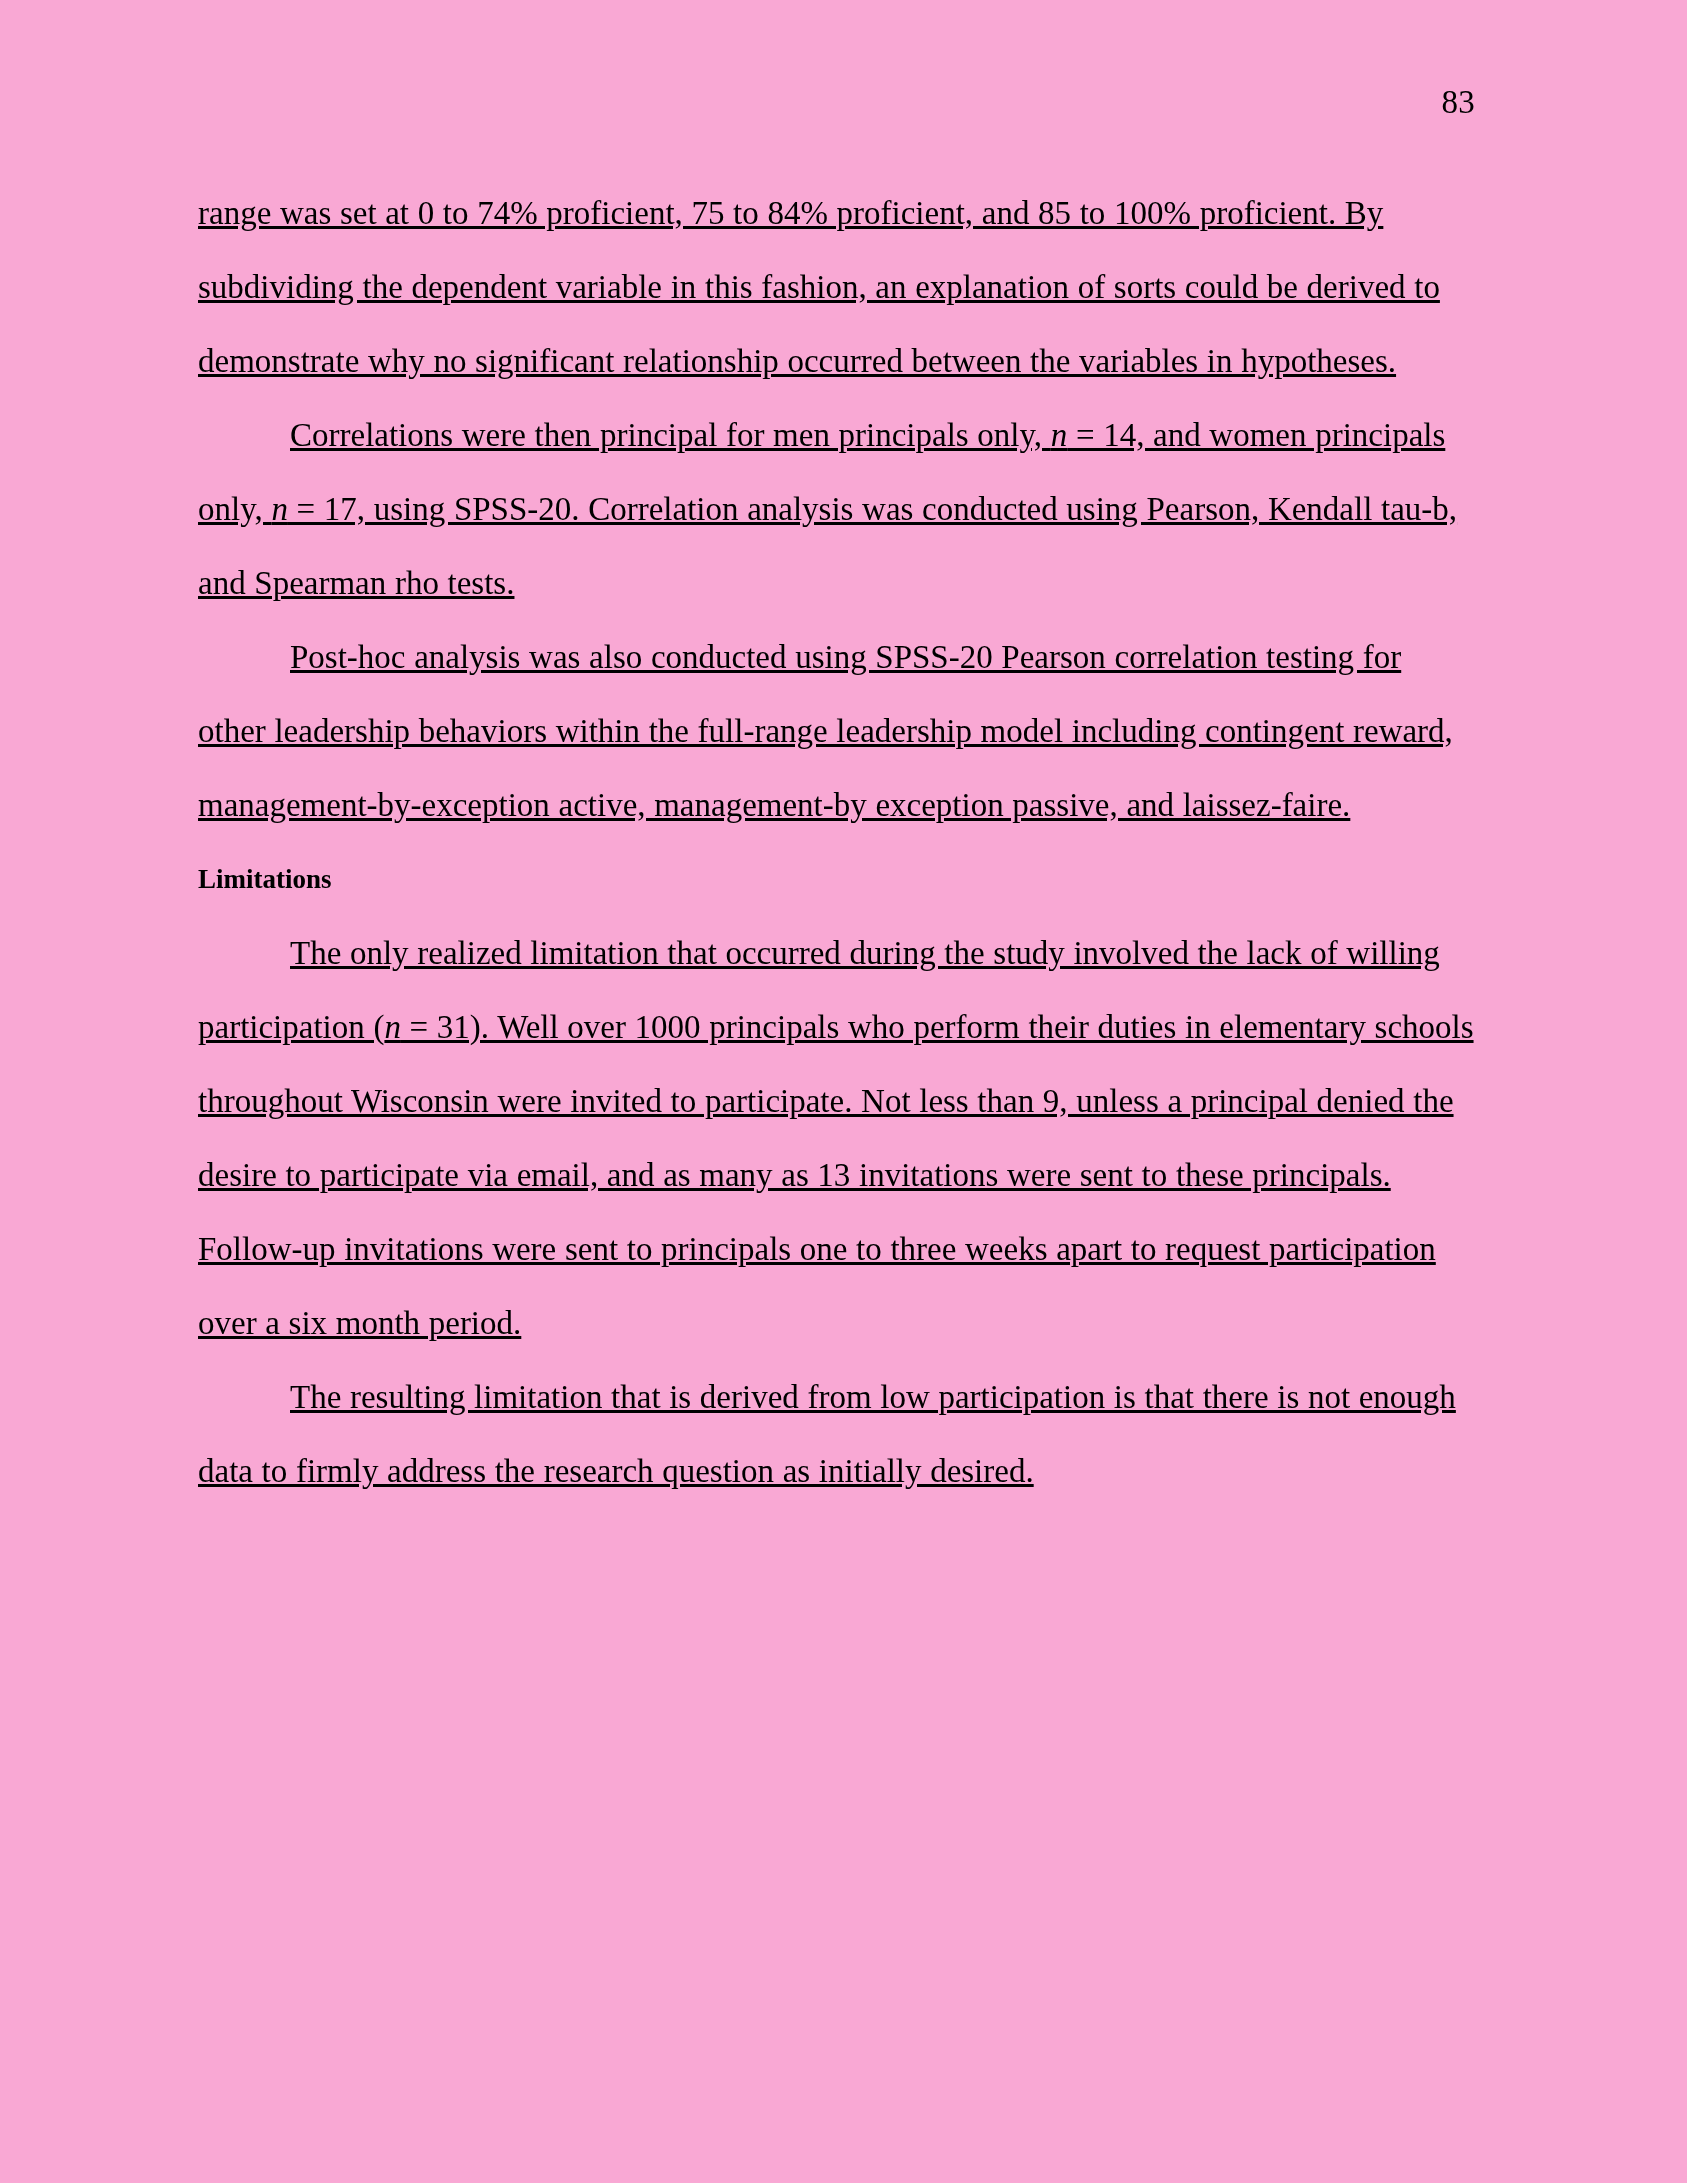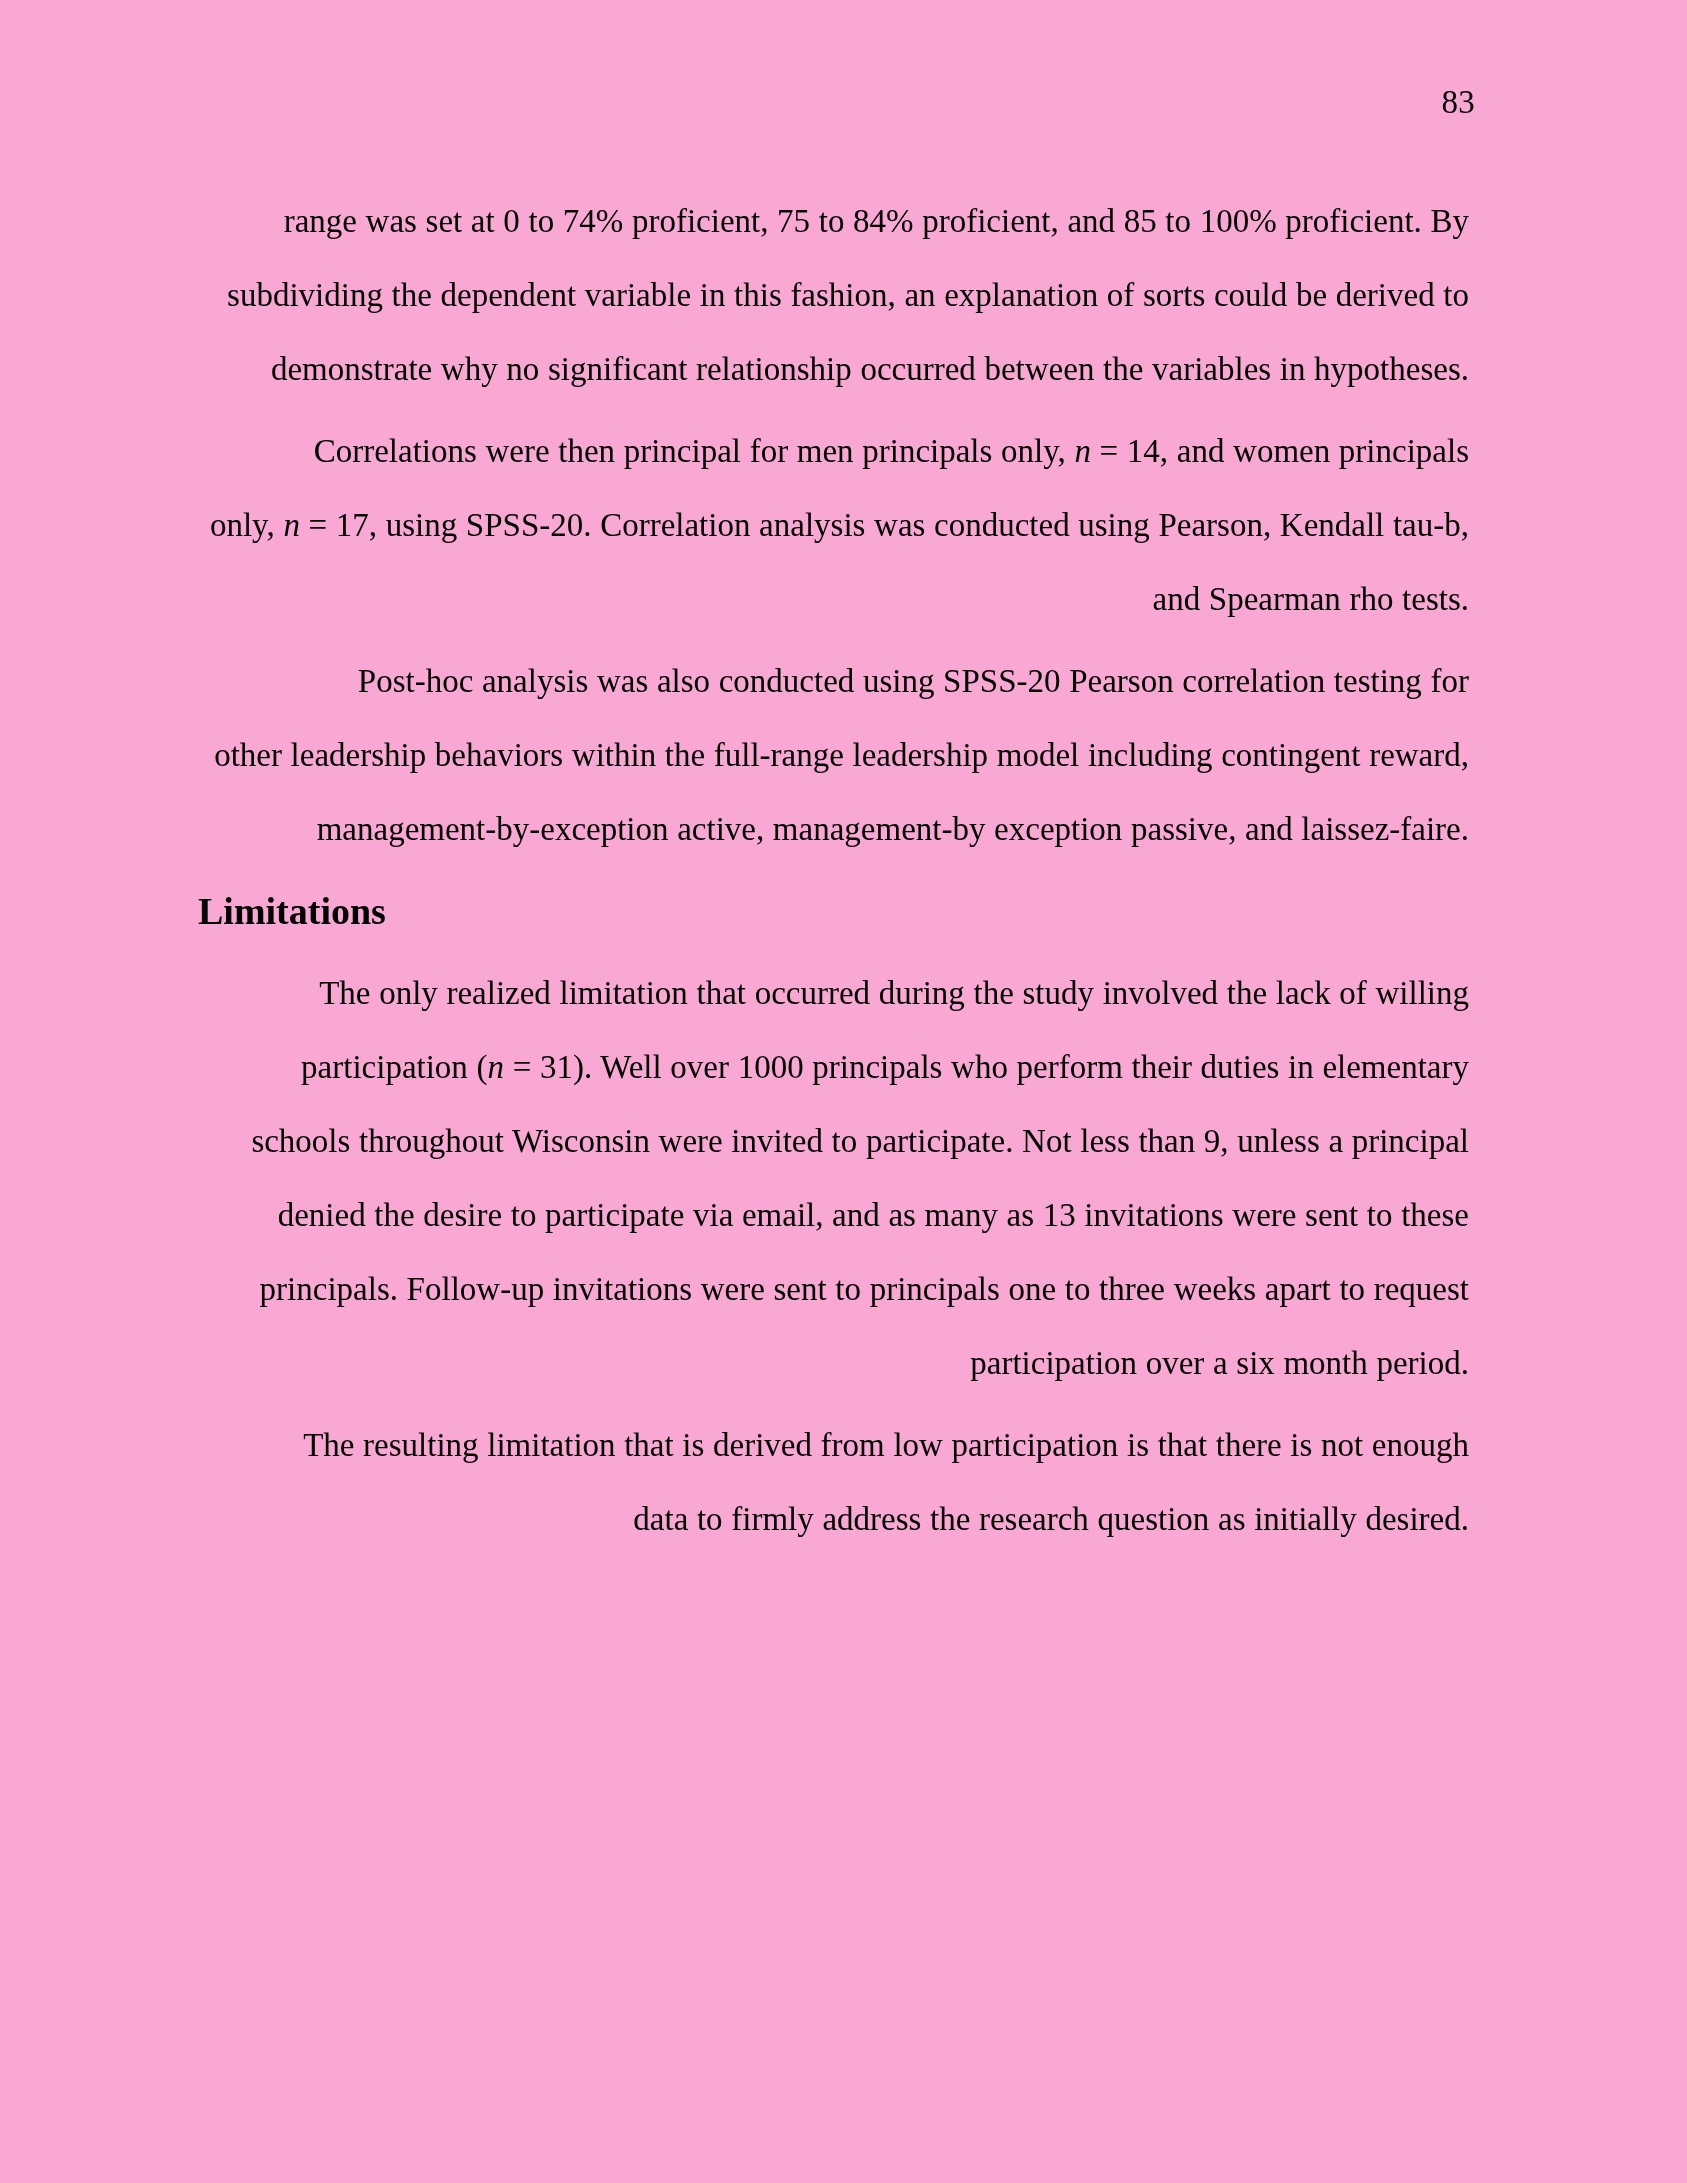--- a/index.html
+++ b/index.html
@@ -39,35 +39,36 @@
 
   
   .body-text {
     position: absolute;
     top: 176px;
     left: 198px;
     width: 1279px;
   }
 
   .para {
-    margin: 8px;
+    margin: 0;
     font-size: 33px;
     line-height: 74px;
-    text-align: right;
+    text-align: left;
     text-indent: 0;
     white-space: normal;
     word-spacing: 0.4px;
+    text-decoration: underline;
   }
   .para.indented {
     text-indent: 92px;
   }
 
   .heading {
     margin: 0;
-    font-size: 38px;
+    font-size: 27px;
     line-height: 74px;
     font-weight: bold;
     text-align: left;
   }
 
   .ital {
     font-style: italic;
   }
 </style>
 </head>

